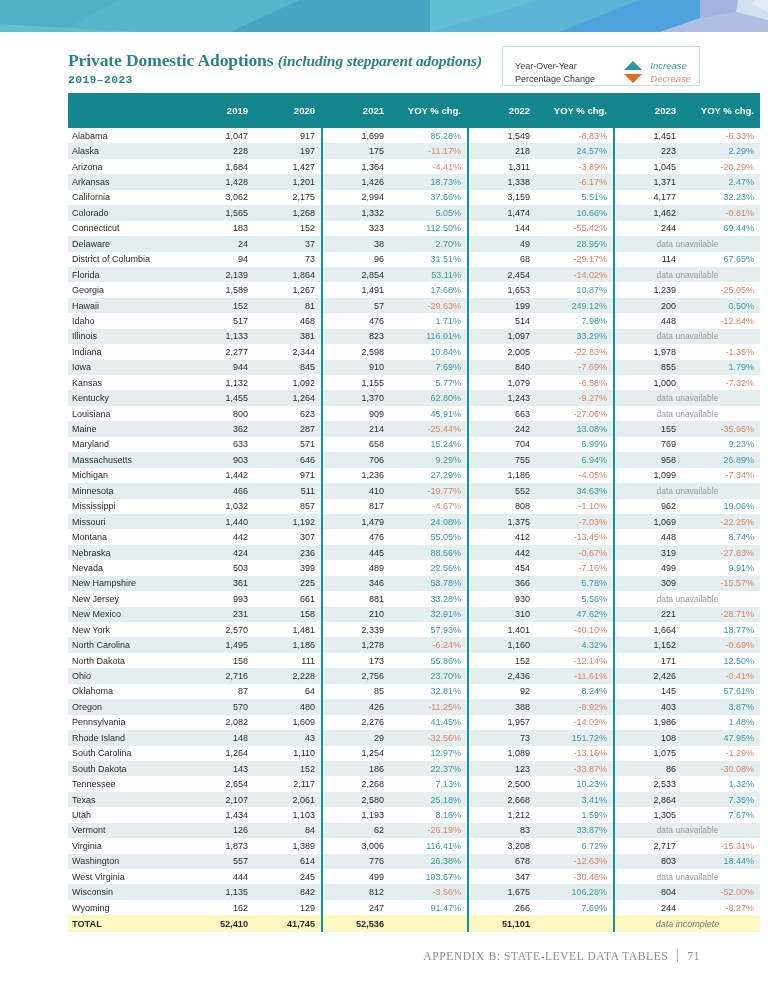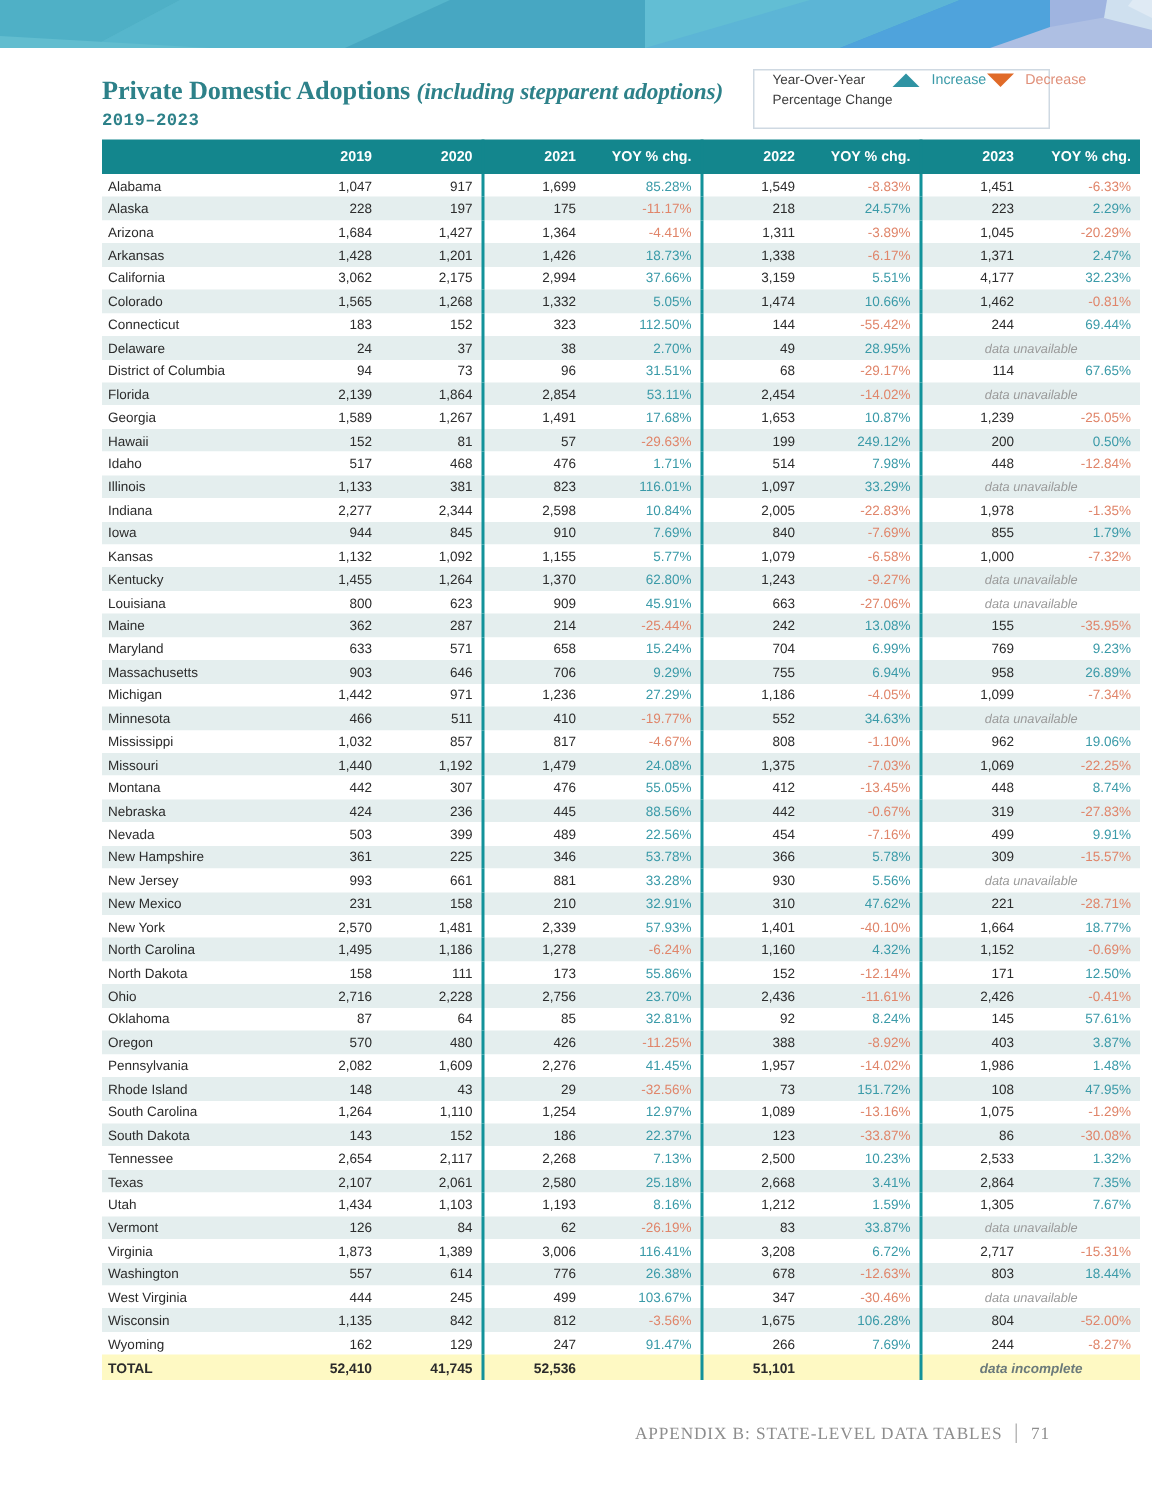--- a/index.html
+++ b/index.html
@@ -32,70 +32,70 @@
     font-family:Liberation Mono, monospace;
     font-size:11.5px; font-weight:bold; color:#2d8189; letter-spacing:0.3px;
     margin-top:2px;
   }
 
   
   .legend {
     position:absolute; right:68px; top:46px;
     width:198px; height:40px;
     border:1px solid #cfd9e2; background:#ffffff;
-    display:flex; align-items:flex-start; padding:0 8px 0 12px;
+    display:flex; align-items:flex-end; padding:0 8px 0 12px;
   }
   .legend-label {
     font-size:9px; color:#3c3c3c; line-height:12.5px; white-space:nowrap;
   }
-  .legend-keys { margin-left:auto; display:flex; flex-direction:row; justify-content:center; }
+  .legend-keys { margin-left:auto; display:flex; flex-direction:column; justify-content:center;font-style:italic; }
   .legend-key { display:flex; align-items:center; height:13px; }
   .tri { width:0; height:0; margin-right:8px; }
   .tri-up { border-left:9px solid transparent; border-right:9px solid transparent; border-bottom:9px solid #2f93a3; }
   .tri-dn { border-left:9px solid transparent; border-right:9px solid transparent; border-top:9px solid #e06a28; }
   .k-up { font-size:9.5px; color:#3a9aa8; }
   .k-dn { font-size:9.5px; color:#e0907a; }
 
   
   .tbl-wrap { position:absolute; left:68px; top:93px; width:632px; }
   table { border-collapse:collapse; width:632px; table-layout:fixed; }
 
   thead th {
     background:#13868d; color:#ffffff;
     font-size:9.5px; font-weight:bold;
     height:23px; vertical-align:middle;
-    padding:0 6px;
+    padding:12px 6px;
   }
   thead th.c-state { text-align:left; }
   thead th.num { text-align:right; }
   thead th.sep { border-left:2px solid #13868d; }
 
   tbody td {
     font-size:9px; color:#2b2b2b;
     height:15.45px; padding:0 6px;
     vertical-align:middle;
     white-space:nowrap;
   }
   tbody tr.alt td { background:#e4eeee; }
   tbody tr.plain td { background:#ffffff; }
 
   td.c-state { text-align:left; padding-left:4px; }
   td.num { text-align:right; }
   td.sep { border-left:2px solid #12929a; }
   td.pos { color:#3a9aa8; }
   td.neg { color:#e0856a; }
   td.na {
-    text-align:center; font-style:italic; color:#9a9a9a; font-size:8.5px;
+    text-align:center; color:#9a9a9a; font-size:8.5px;
   }
 
   tbody tr.total td {
     background:#fef9c3; font-weight:bold; font-size:9.2px; color:#2b2b2b;
     height:17px;
   }
-  tbody tr.total td.na { font-weight:bold; font-style:italic; color:#6b7a7a; font-size:9px; }
+  tbody tr.total td.na { font-weight:normal; font-style:italic; color:#6b7a7a; font-size:9px; }
 
   
   col.w-state { width:118px; }
   col.w-n     { width:68px; }
   col.w-p     { width:78px; }
 
   
   .footer {
     position:absolute; right:68px; bottom:32px;
     font-family:"Liberation Serif", serif;

